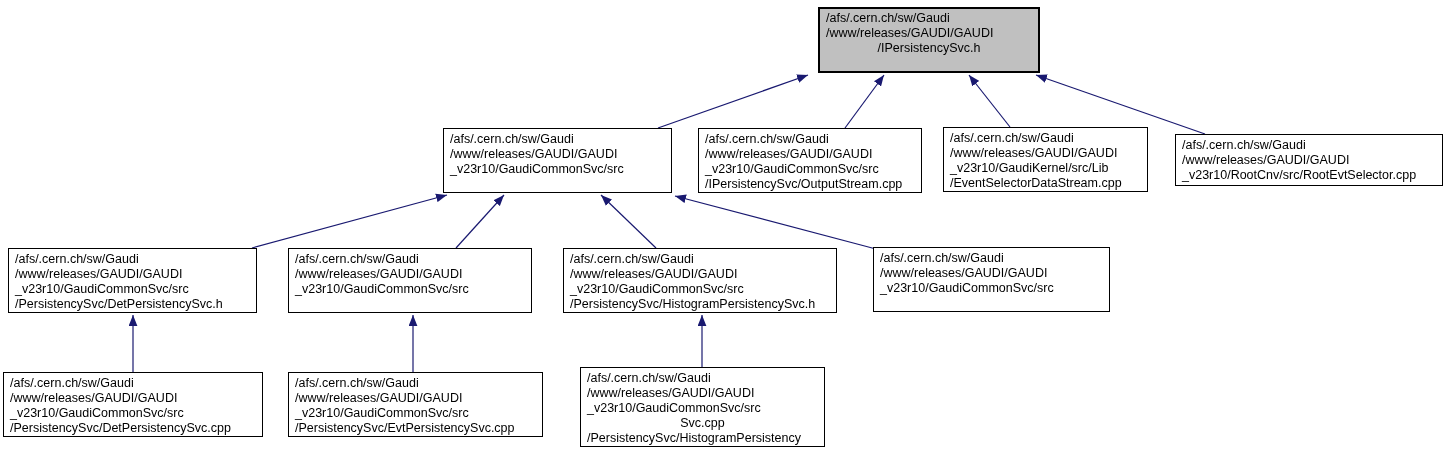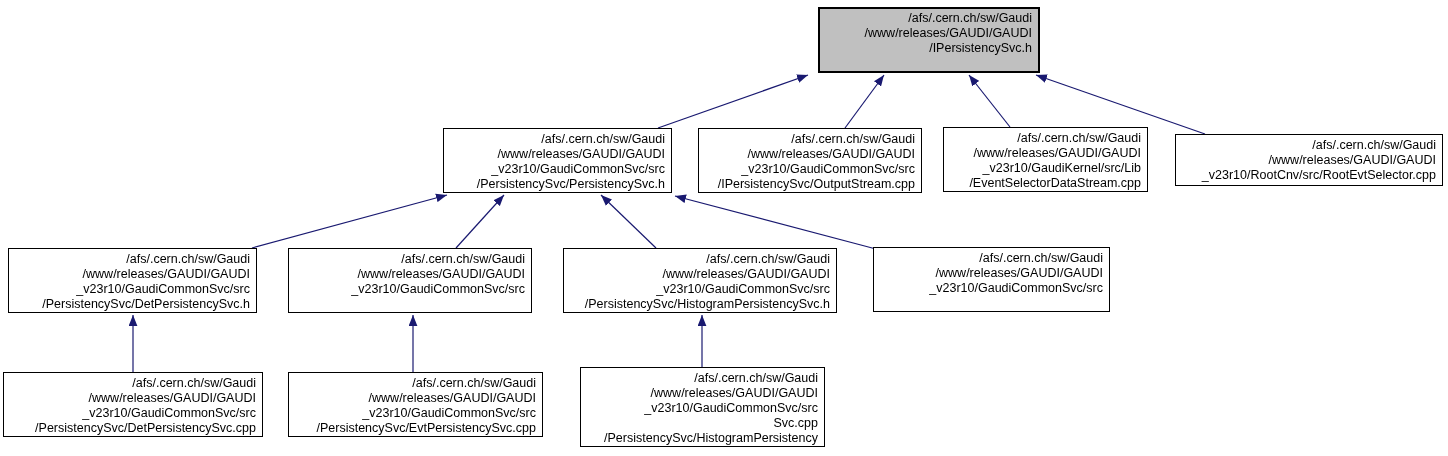--- a/index.html
+++ b/index.html
@@ -21,22 +21,22 @@
     font-size:12.5px;
     line-height:15px;
     white-space:nowrap;
     cursor:pointer;
   }
   .node.root{
     background:#c0c0c0;
     border:2px solid #000000;
     padding:2px 6px;
   }
-  .ln{text-align:right;}
-  .ln.c{text-align:right;}
+  .ln{text-align:left;}
+  .ln.c{text-align:center;}
 </style>
 </head>
 <body>
 
 <div id="canvas">
 
   <svg id="edges" viewBox="0 0 1448 456" xmlns="http://www.w3.org/2000/svg">
     <defs>
       <marker id="arrow" viewBox="0 0 10 8" refX="10" refY="4" markerWidth="11" markerHeight="9" orient="auto" markerUnits="userSpaceOnUse">
         <path d="M0,0 L10,4 L0,8 z" fill="#191970"></path>
@@ -58,21 +58,20 @@
   <div class="node root" style="left:818px;top:7px;width:222px;height:66px">
     <div class="ln">/afs/.cern.ch/sw/Gaudi</div>
     <div class="ln">/www/releases/GAUDI/GAUDI</div>
     <div class="ln c">/IPersistencySvc.h</div>
   </div>
 
   <div class="node" style="left:443px;top:128px;width:229px;height:65px">
     <div class="ln">/afs/.cern.ch/sw/Gaudi</div>
     <div class="ln">/www/releases/GAUDI/GAUDI</div>
     <div class="ln">_v23r10/GaudiCommonSvc/src</div>
-    <div class="ln">/PersistencySvc/PersistencySvc.h</div>
   </div>
 
   <div class="node" style="left:698px;top:128px;width:224px;height:65px">
     <div class="ln">/afs/.cern.ch/sw/Gaudi</div>
     <div class="ln">/www/releases/GAUDI/GAUDI</div>
     <div class="ln">_v23r10/GaudiCommonSvc/src</div>
     <div class="ln">/IPersistencySvc/OutputStream.cpp</div>
   </div>
 
   <div class="node" style="left:943px;top:127px;width:205px;height:65px">

